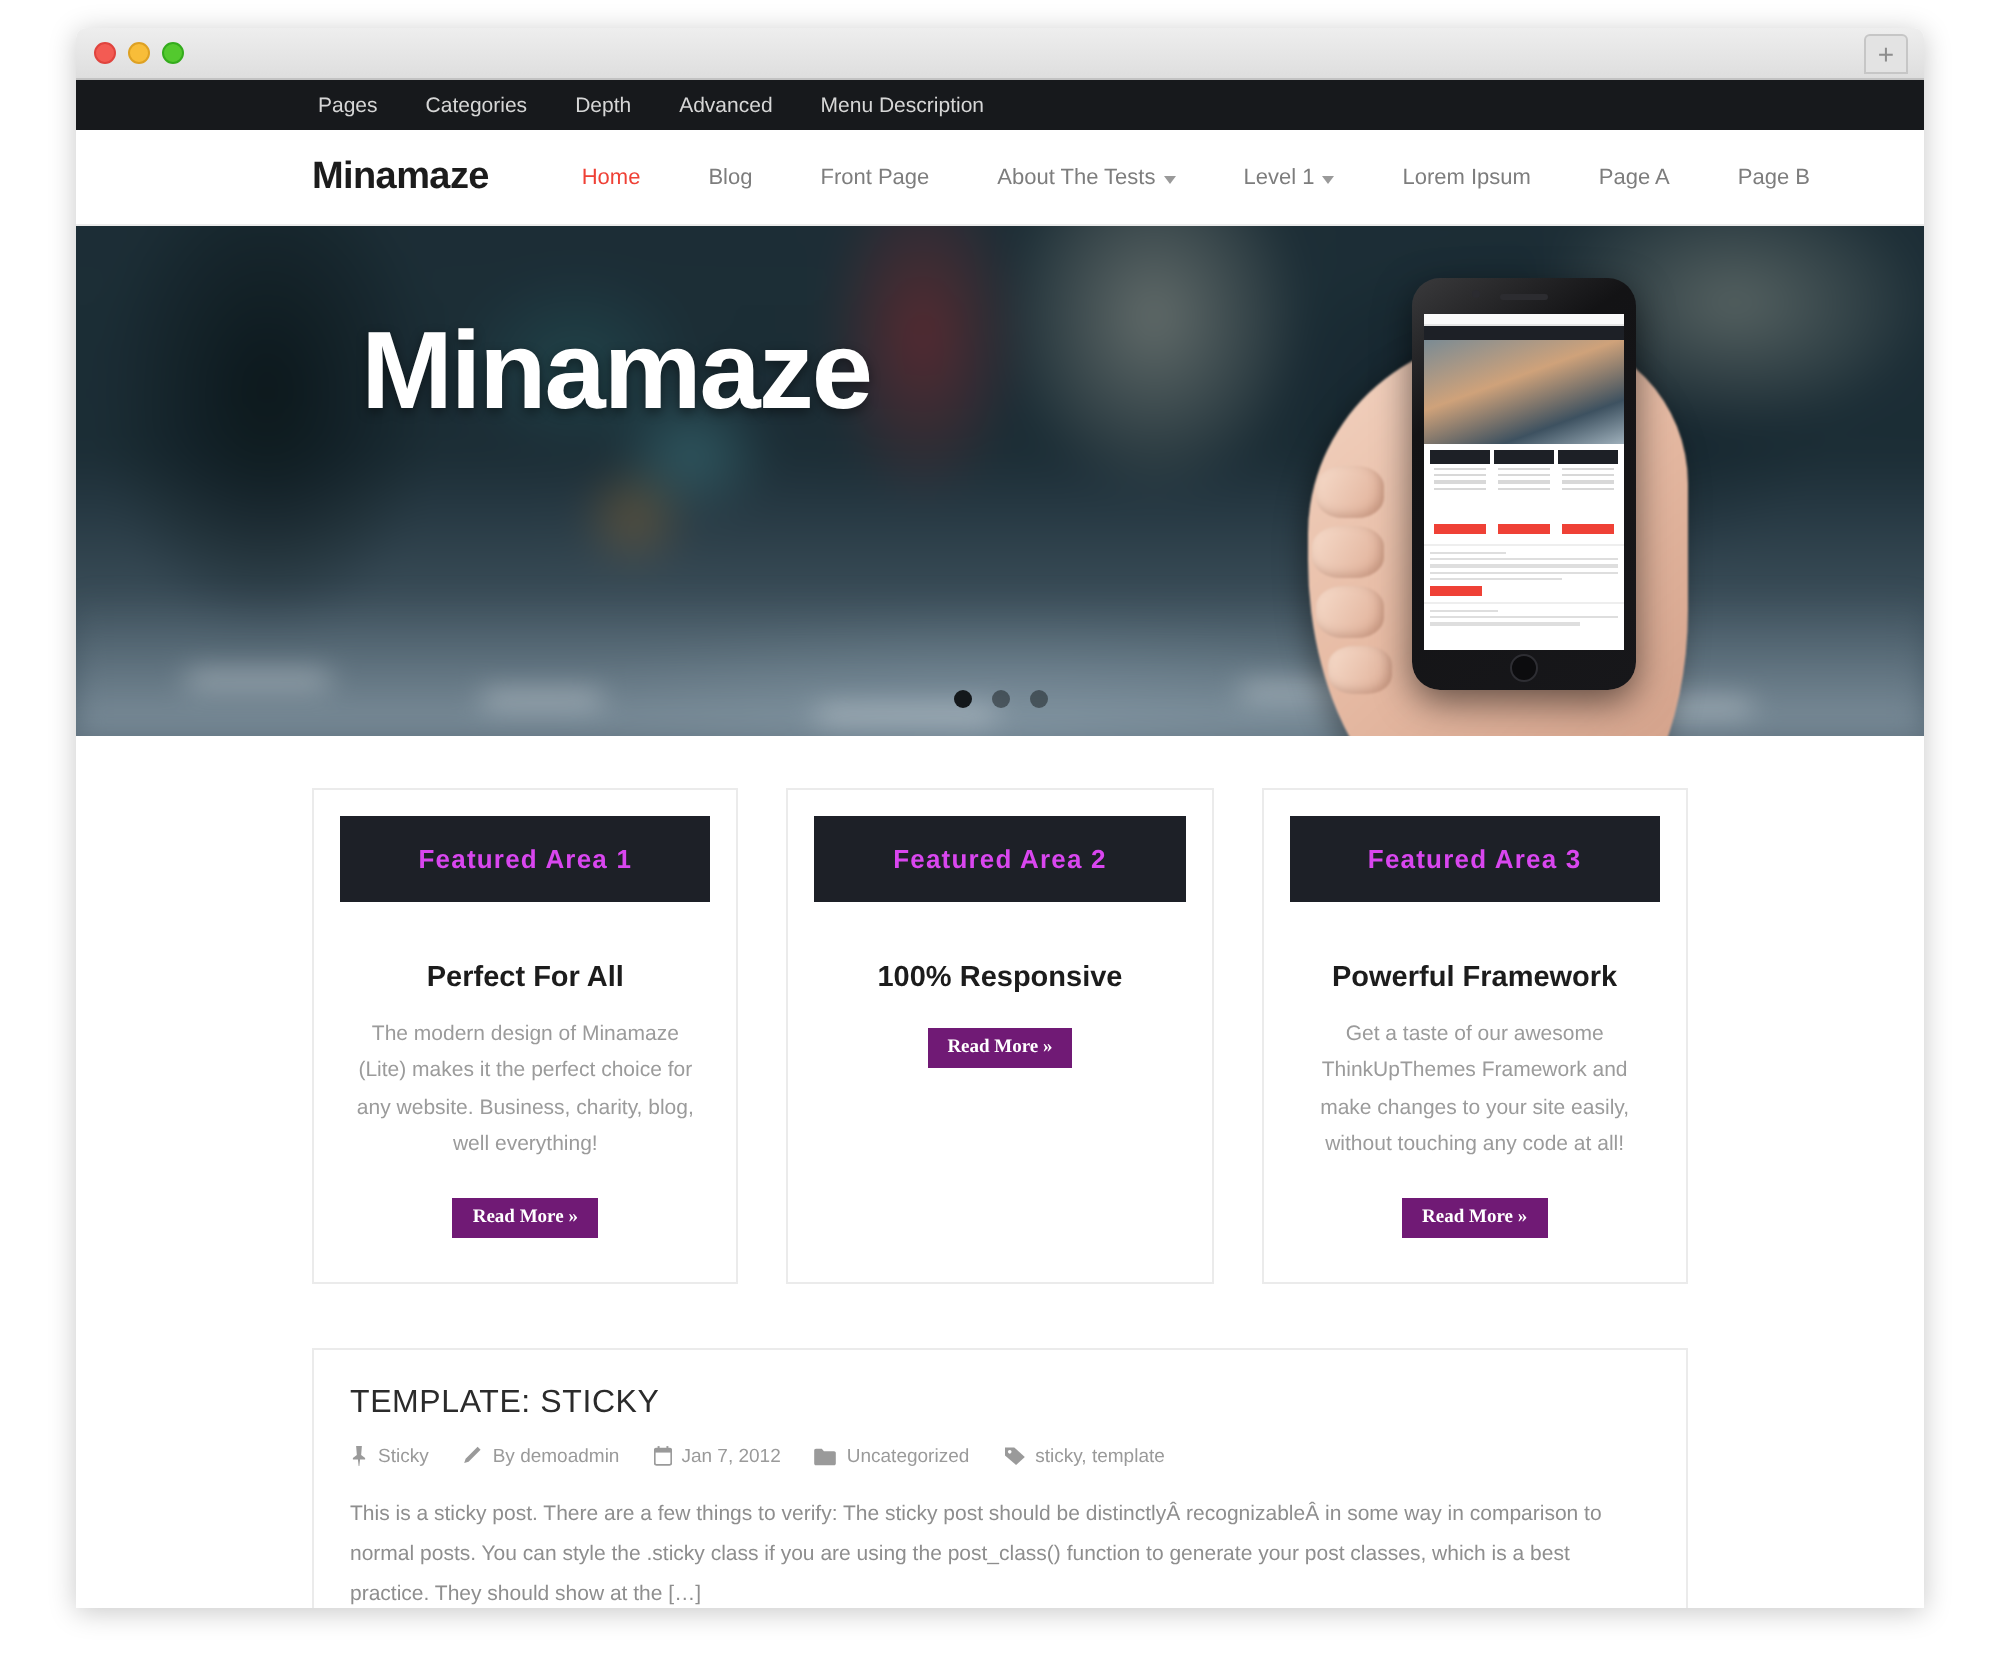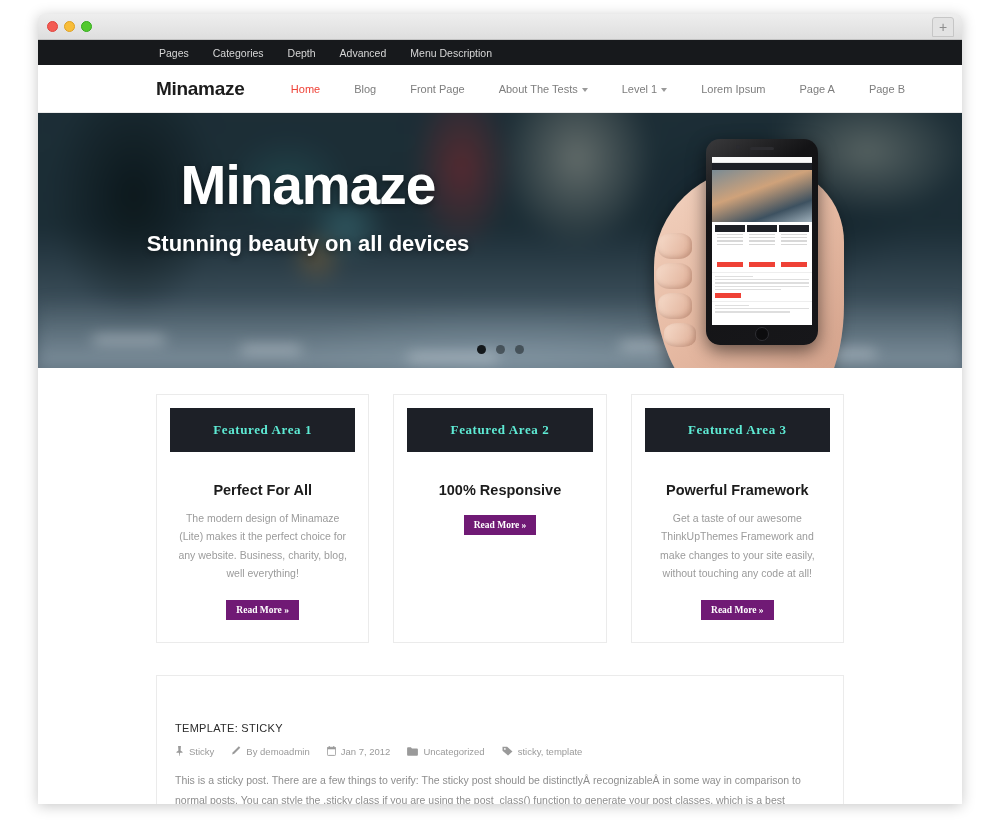--- a/index.html
+++ b/index.html
@@ -249,26 +249,25 @@
   }
   .card {
     flex: 1;
     border: 1px solid #ebebeb;
     background: #fff;
     padding: 13px 13px 22px 13px;
     text-align: center;
   }
   .card-head {
     background: #1d2027;
-    color: #5eead4;
+    color: #d946ef;
     font-size: 13px;
     font-weight: bold;
     letter-spacing: 0.6px;
     padding: 14px 0;
-    font-family: Liberation Serif, serif;
   }
   .card-title {
     font-size: 14.5px;
     font-weight: bold;
     color: #1c1c1c;
     margin-top: 30px;
   }
   .card-text {
     font-size: 10.5px;
     color: #9b9b9b;
@@ -291,24 +290,23 @@
   }
 
   
   .post {
     border: 1px solid #ebebeb;
     margin-top: 32px;
     padding: 18px 18px 22px 18px;
     background: #fff;
   }
   .post-title {
-    font-size: 11px;
+    font-size: 16px;
     color: #2b2b2b;
     letter-spacing: 0.3px;
-    margin-top: 28px;
   }
   .post-meta {
     display: flex;
     align-items: center;
     gap: 7px;
     margin-top: 12px;
     flex-wrap: wrap;
     font-size: 9.5px;
     color: #9a9a9a;
   }
@@ -445,21 +443,20 @@
               <i style="width:80%"></i>
           </div>
         </div>
         <div class="homebtn"></div>
       </div>
     </div>
 
     <div class="hero-content">
       <div class="hero-title">Minamaze</div>
       <div class="hero-sub">
-        <div>Stunning beauty on all devices</div>
       </div>
     </div>
 
     <div class="hero-dots">
       <span class="hdot active"></span>
       <span class="hdot"></span>
       <span class="hdot"></span>
     </div>
   </div>
 

